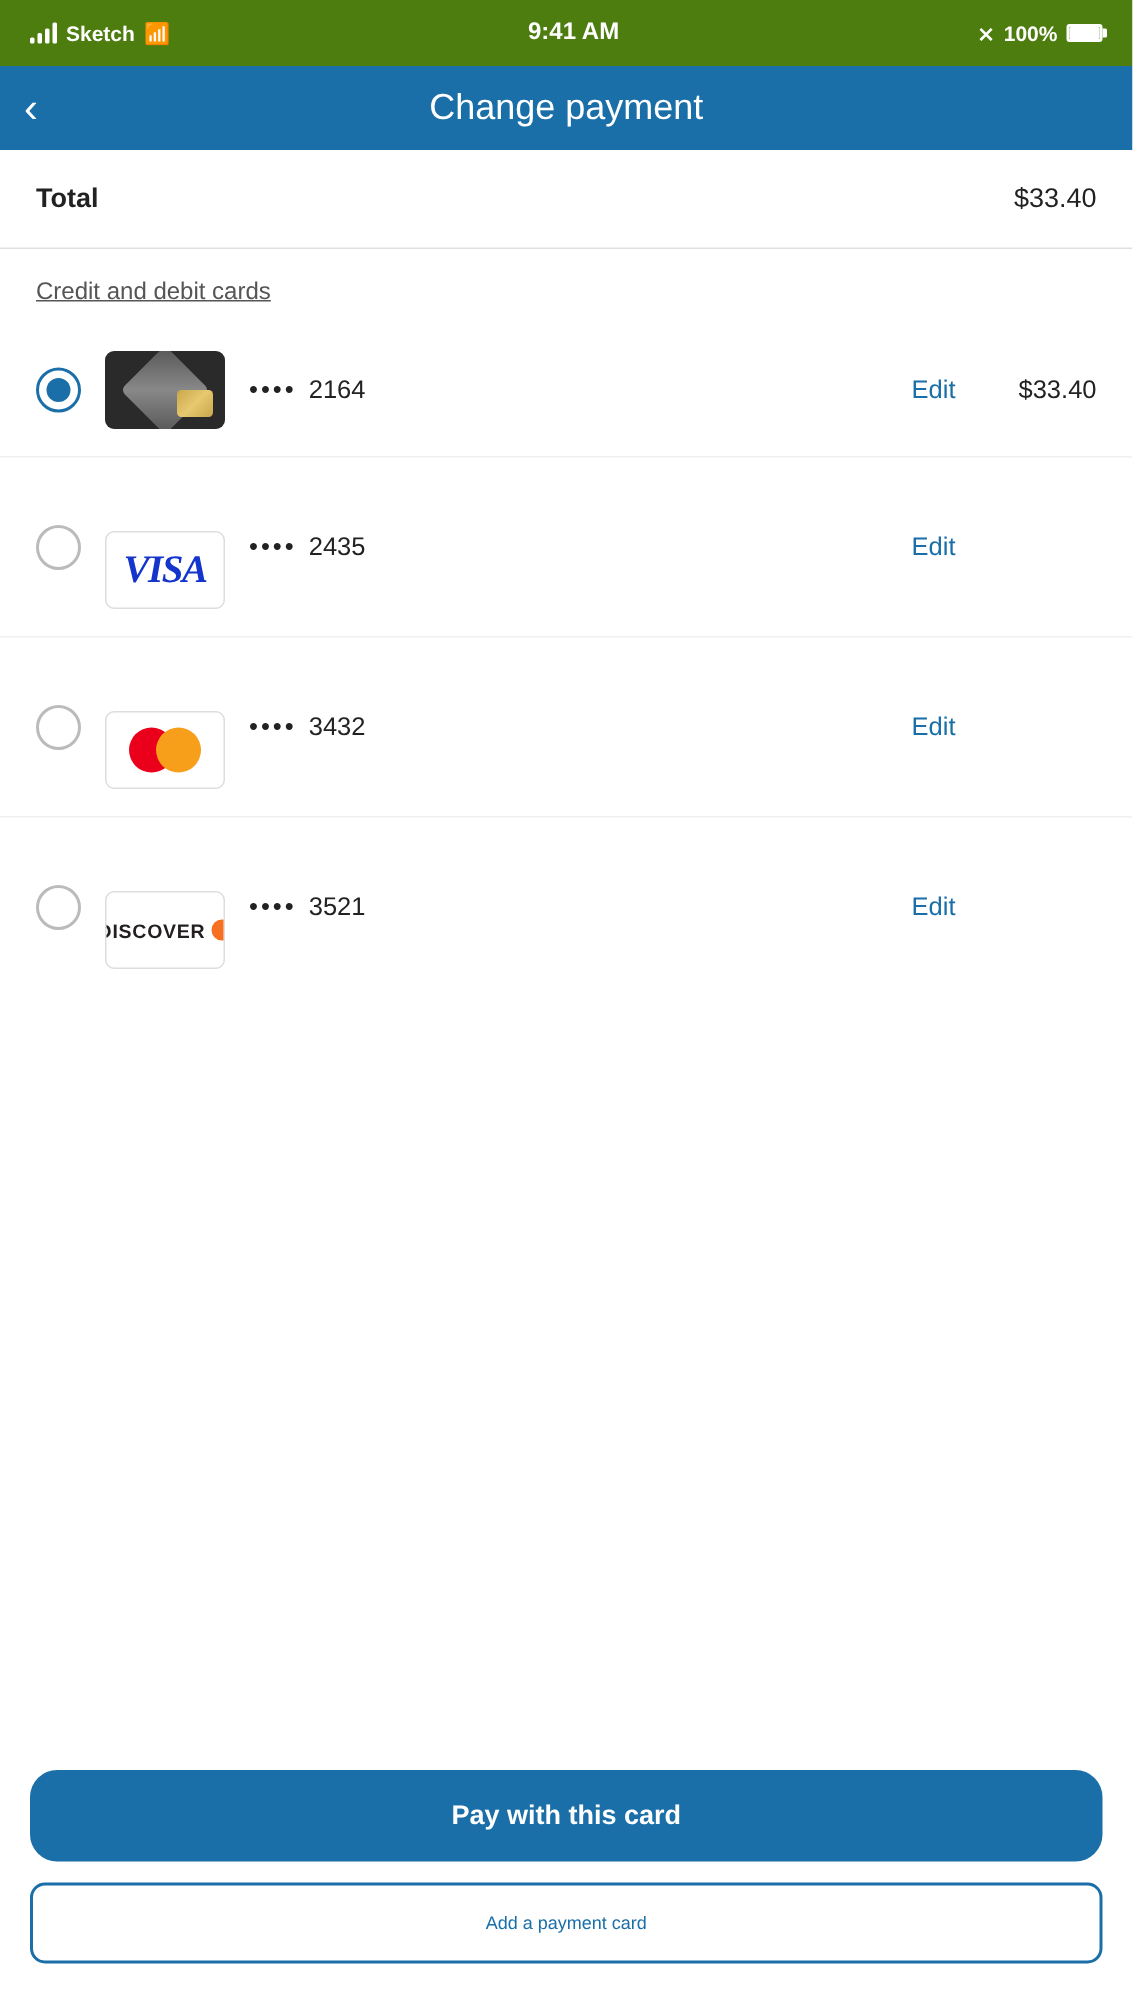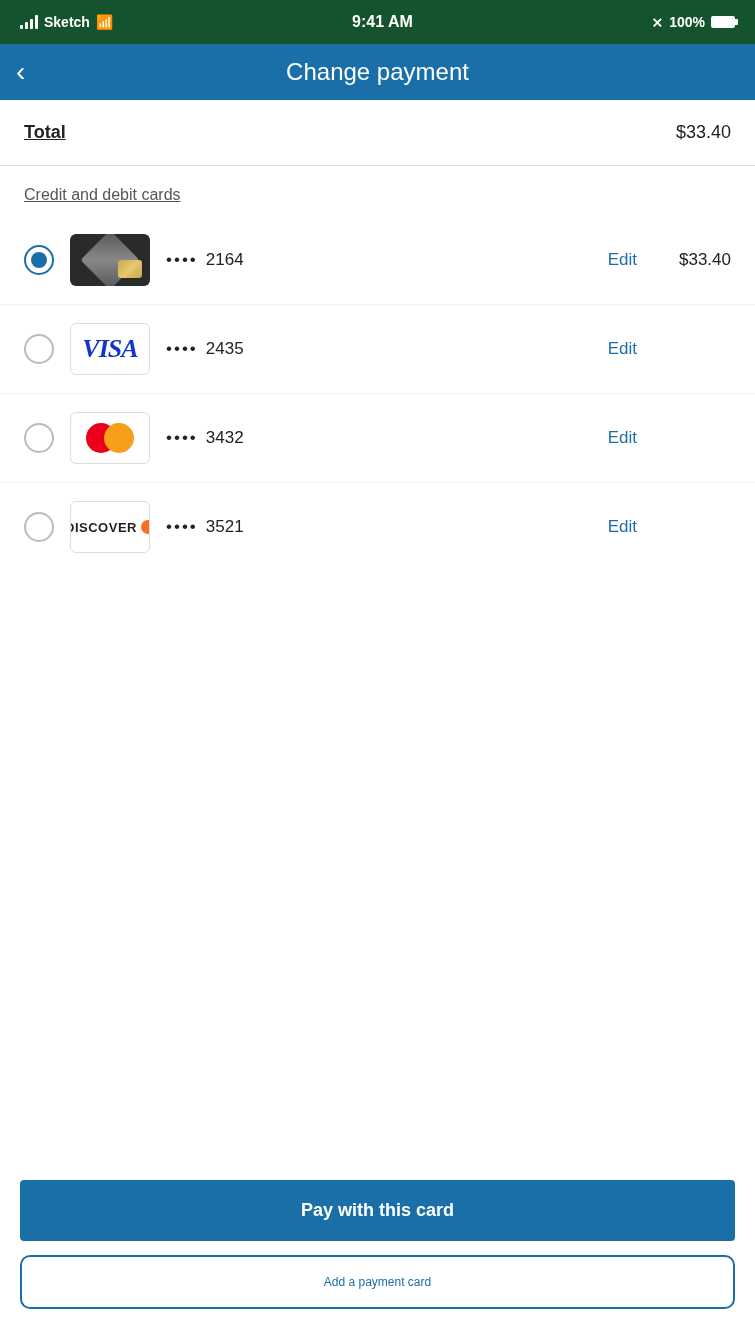--- a/index.html
+++ b/index.html
@@ -7,21 +7,21 @@
     body {
       font-family: -apple-system, BlinkMacSystemFont, 'Helvetica Neue', Arial, sans-serif;
       background: #fff;
       width: 755px;
       min-height: 1333px;
       overflow-x: hidden;
     }
 
     
     .status-bar {
-      background: #14532d;
+      background: #4d7c0f;
       color: #fff;
       display: flex;
       align-items: center;
       justify-content: space-between;
       padding: 12px 20px;
       height: 44px;
       font-size: 14px;
       font-weight: 600;
     }
     .status-left { display: flex; align-items: center; gap: 6px; }
@@ -102,21 +102,20 @@
       display: flex;
       justify-content: space-between;
       align-items: center;
       padding: 22px 24px;
       border-bottom: 1px solid #e0e0e0;
     }
     .total-label {
       font-size: 18px;
       font-weight: 700;
       color: #222;
-      text-decoration: underline;
     }
     .total-amount {
       font-size: 18px;
       color: #222;
     }
 
     
     .section-header {
       padding: 20px 24px 12px;
       font-size: 16px;
@@ -170,20 +169,21 @@
       justify-content: center;
       flex-shrink: 0;
       overflow: hidden;
     }
     .card-image.dark {
       background: #2a2a2a;
     }
     .card-image.light {
       background: #fff;
       border: 1px solid #ddd;
+      margin-top: 31px;
     }
 
     
     .dark-card-graphic {
       width: 100%;
       height: 100%;
       position: relative;
       display: flex;
       align-items: center;
       justify-content: center;
@@ -291,21 +291,21 @@
       width: 755px;
       padding: 16px 20px 24px;
       background: #fff;
     }
 
     .btn-pay {
       width: 100%;
       background: #1a6fa8;
       color: #fff;
       border: none;
-      border-radius: 4px;
+      border-radius: 18px;
       padding: 20px;
       font-size: 18px;
       font-weight: 600;
       cursor: pointer;
       margin-bottom: 14px;
     }
 
     .btn-add {
       width: 100%;
       background: #fff;

